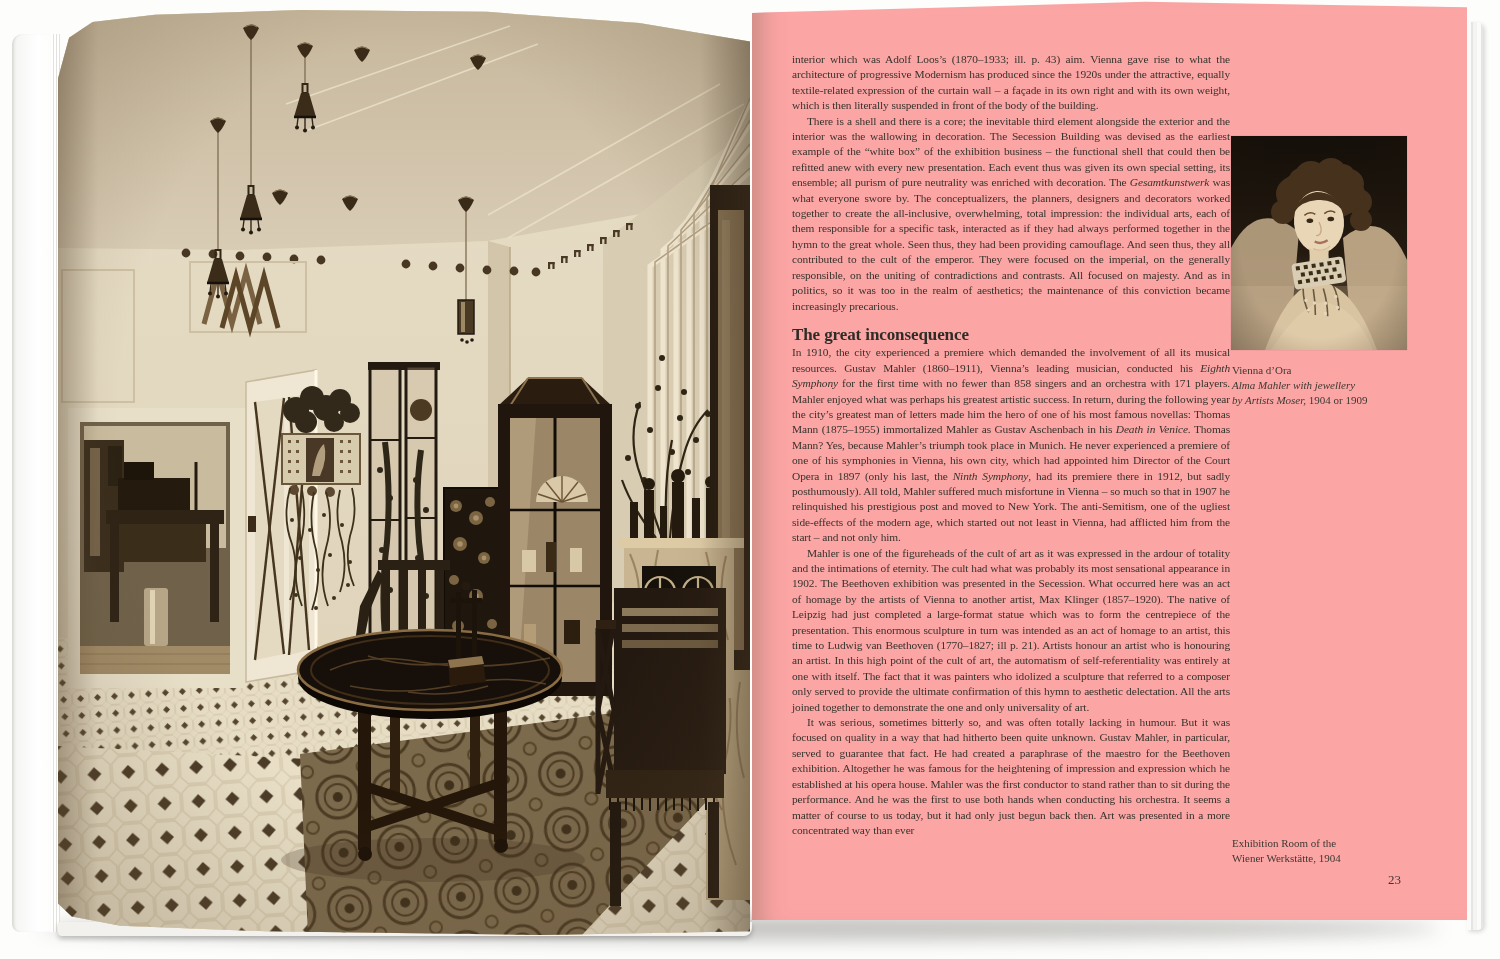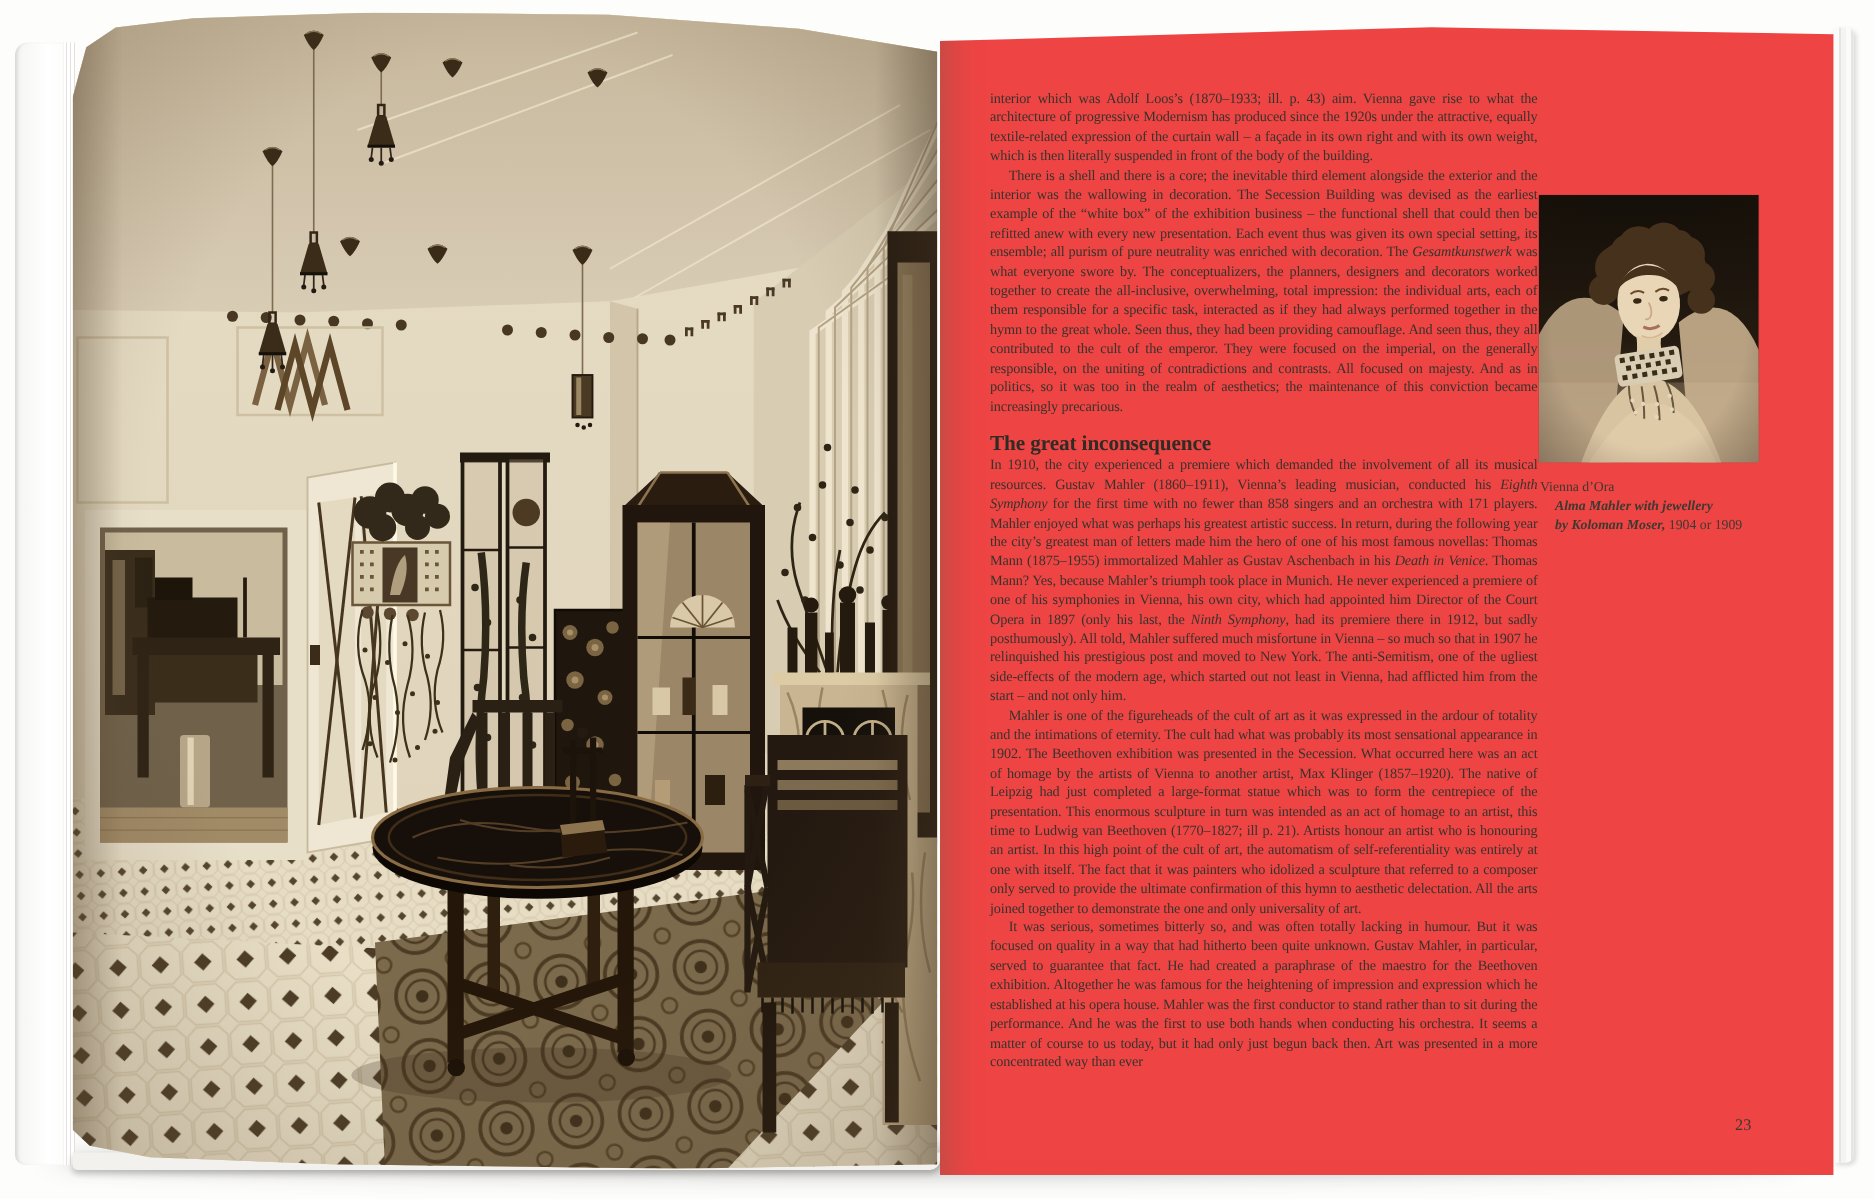--- a/index.html
+++ b/index.html
@@ -33,22 +33,22 @@
     background:#f2f1ed;border-radius:0 0 8px 4px;
     box-shadow:0 3px 5px rgba(0,0,0,.22);
   }
   .left-page{
     position:absolute;left:58px;top:10px;width:692px;height:925px;
     clip-path:polygon(0 7.4%,1.6% 3%,5% 1.3%,14% .5%,35% 0,62% .2%,84% 1.4%,100% 3.4%,100% 99.6%,70% 100%,30% 99.6%,9% 99%,2% 98%,0 96.6%);
     background:#ddd2bb;
   }
   .left-page svg{display:block;width:100%;height:100%;}
   .right-page{
-    position:absolute;left:752px;top:20px;width:715px;height:920px;
-    background:#ef4444;
+    position:absolute;left:752px;top:0;width:715px;height:920px;
+    background:#fca5a5;
     clip-path:polygon(0 1.4%,55% .2%,100% .8%,100% 100%,0 100%);
     box-shadow:inset 26px 0 26px -18px rgba(110,92,68,.38);
   }
   .text-column{
     position:absolute;left:40px;top:52px;width:438px;
     font-size:11.4px;line-height:15.4px;letter-spacing:-.1px;
     color:#36332c;text-align:justify;
   }
   .text-column p{margin:0;}
   .text-column p.indent{text-indent:15px;}
@@ -58,21 +58,21 @@
   .it{font-style:italic;margin-top:48px;}
   .portrait-fig{
     position:absolute;left:479px;top:136px;width:176px;height:214px;margin:0;
     box-shadow:0 0 0 .5px rgba(0,0,0,.08);
   }
   .portrait-fig svg{display:block;width:100%;height:100%;}
   .caption{
     position:absolute;left:480px;width:210px;
     font-size:11px;line-height:15px;color:#3c3931;letter-spacing:0;
   }
-  .caption .bi{font-weight:bold;font-style:italic;margin-left:12px;}
+  .caption .bi{font-weight:normal;font-style:italic;}
   .cap-portrait{top:363px;}
   .cap-exhibition{top:836px;}
   .page-number{
     position:absolute;left:636px;top:872px;font-size:13px;color:#3c3931;text-align:right;
   }
 </style>
 </head>
 <body>
 
 <div class="book-shadow"></div>
@@ -647,18 +647,22 @@
         </g>
       </g>
       <rect x="0" y="150" width="176" height="64" fill="#d9c6a6" opacity=".22"></rect>
       <rect width="176" height="214" fill="url(#pvign)"></rect>
     </svg>
   </figure>
 
   <div class="caption cap-portrait">
     <div>Vienna d’Ora</div>
     <div class="bi">Alma Mahler with jewellery</div>
-    <div><span class="bi">by Koloman Moser,</span><span> 1904 or 1909</span></div>
+    <div><span class="bi">by Artists Moser,</span><span> 1904 or 1909</span></div>
   </div>
 
+  <div class="caption cap-exhibition">
+    <div>Exhibition Room of the</div>
+    <div>Wiener Werkstätte, 1904</div>
+  </div>
 
   <div class="page-number">23</div>
 </div>
 
 </body></html>

